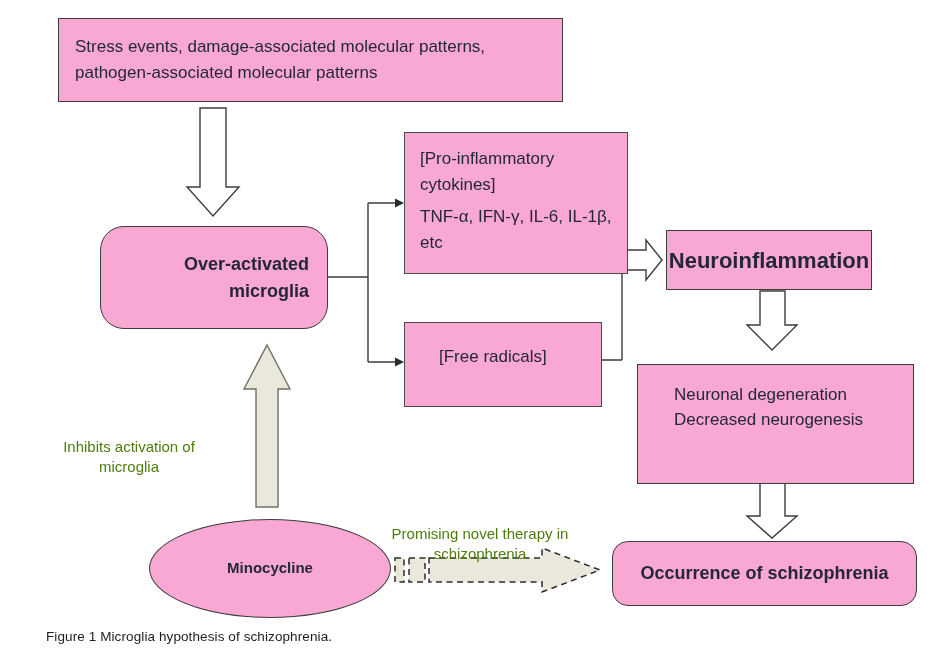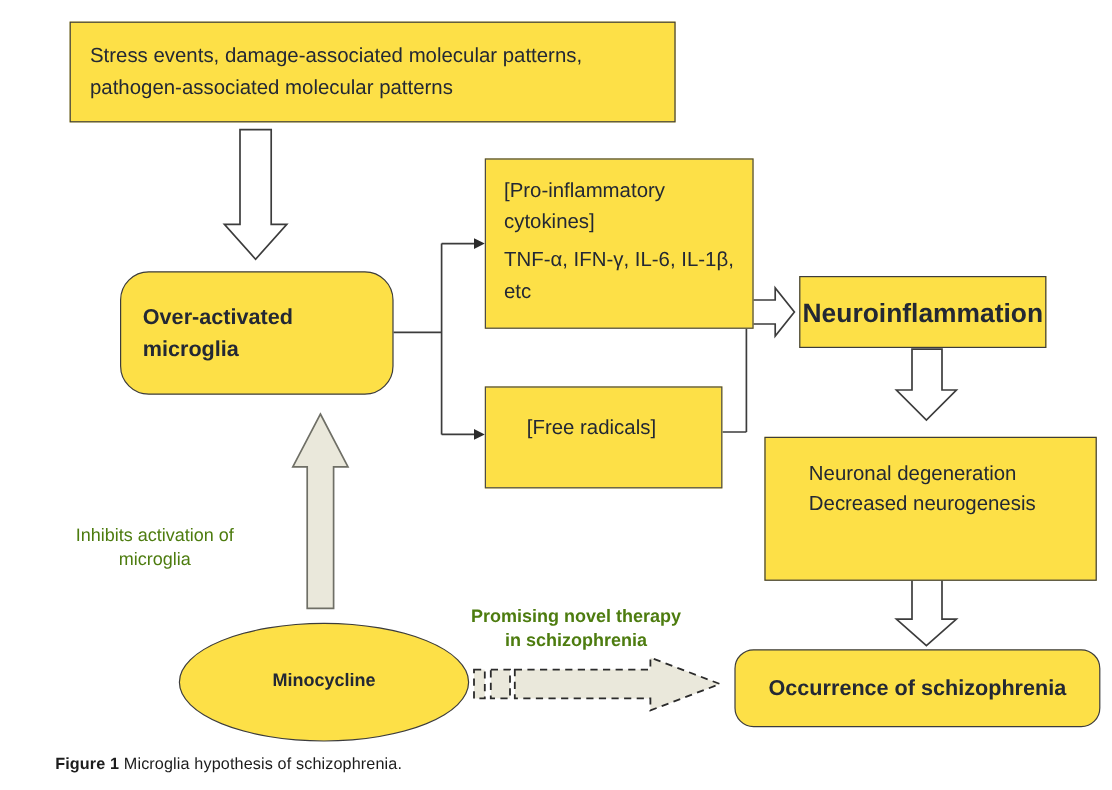--- a/index.html
+++ b/index.html
@@ -9,27 +9,27 @@
     height: 658px;
     background: #ffffff;
     font-family: "Liberation Sans", sans-serif;
     color: #232834;
     overflow: hidden;
   }
   .layer { position: absolute; left: 0; top: 0; }
 
   .box {
     position: absolute;
-    background: #fde047;
+    background: #f9a8d4;
     border: 1.4px solid #3c3c3c;
     box-sizing: border-box;
     font-size: 17px;
     line-height: 1.5;
   }
-  .center-flex { display: flex; align-items: center; justify-content: center; text-align: left; }
+  .center-flex { display: flex; align-items: center; justify-content: center; text-align: right; }
 
   #stress-box { left: 58px; top: 18px; width: 505px; height: 84px;
     display: flex; align-items: center; padding: 0 16px; line-height: 1.55; }
 
   #microglia-box { left: 100px; top: 226px; width: 228px; height: 103px;
     border-radius: 24px; font-weight: bold; font-size: 18px; padding: 0 18px; }
 
   #cytokines-box { left: 404px; top: 132px; width: 224px; height: 142px;
     border-color: #4a4a4a; padding: 13px 8px 0 15px; }
   #cytokines-box .hdr { margin-bottom: 7px; }
@@ -50,25 +50,25 @@
     border-radius: 16px; font-weight: bold; font-size: 18px; }
 
   #minocycline-ellipse { left: 149px; top: 519px; width: 242px; height: 99px;
     border-radius: 50%; border-width: 1.3px; font-weight: bold; font-size: 15px; }
 
   .red-note {
     position: absolute; color: #4d7c0f; font-size: 15px;
     text-align: center; line-height: 1.35;
   }
   #inhibits-note { left: 48px; top: 437px; width: 162px; }
-  #promising-note { left: 386px; top: 504px; width: 188px; font-weight: bold; }
+  #promising-note { left: 386px; top: 524px; width: 188px; }
 
   #figure-caption { position: absolute; left: 10px; top: 629px;
     font-size: 13.5px; color: #1d1d1d; letter-spacing: 0.1px; }
-  #figure-caption .cap-label { font-weight: bold; padding-left: 36px; }
+  #figure-caption .cap-label { font-weight: normal; padding-left: 36px; }
 
   svg .thin-line { stroke: #3c3c3c; stroke-width: 1.4; fill: none; }
   svg .hollow-arrow { fill: #ffffff; stroke: #3c3c3c; stroke-width: 1.4; }
   svg .solid-head { fill: #2b2b2b; stroke: none; }
   svg .beige-shape { stroke: #6f6f66; stroke-width: 1.4; }
   svg .dashed-shape { stroke: #2b2b2b; stroke-width: 1.5; stroke-dasharray: 6 4.5; }
 </style>
 </head>
 <body>
 

